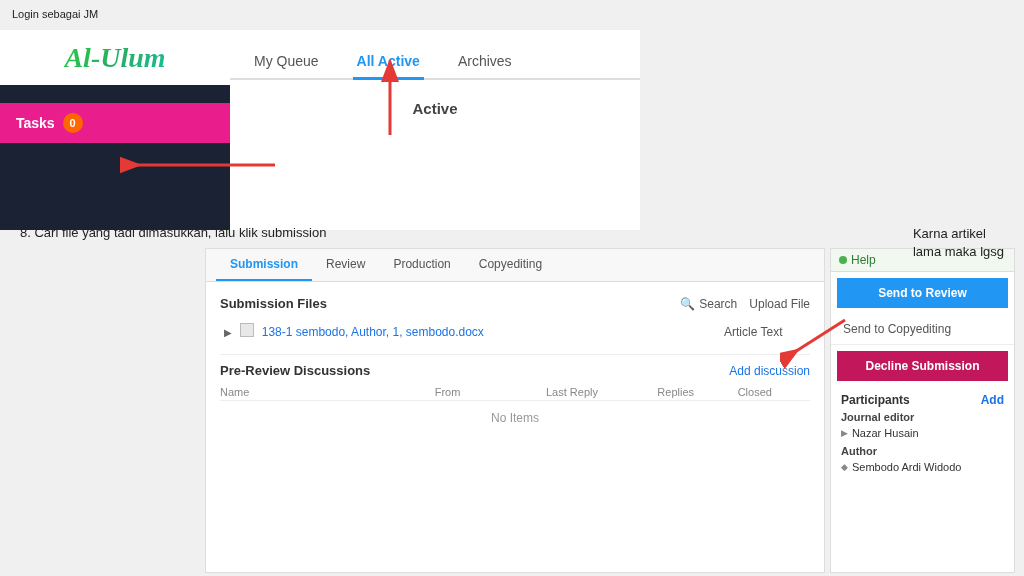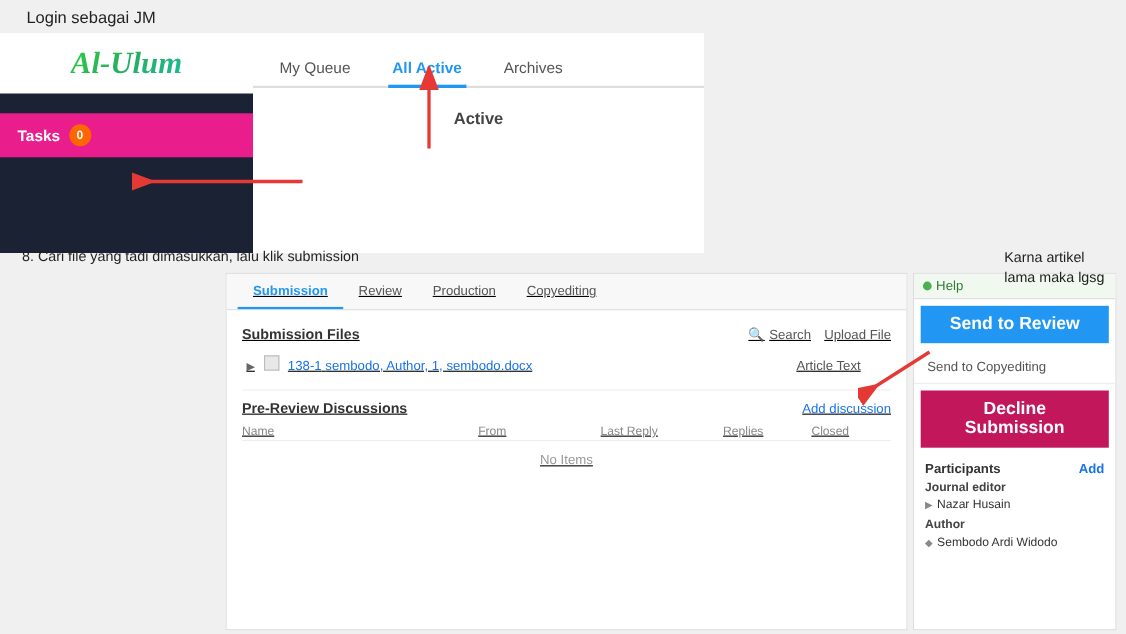--- a/index.html
+++ b/index.html
@@ -9,22 +9,22 @@
       width: 1024px;
       height: 576px;
       overflow: hidden;
       position: relative;
     }
 
     
     .annotation-top {
       position: absolute;
       top: 8px;
-      left: 24px;
-      font-size: 15px;
+      left: 12px;
+      font-size: 11px;
       color: #222;
       z-index: 10;
     }
     .annotation-bottom-left {
       position: absolute;
       top: 225px;
       left: 20px;
       font-size: 13px;
       color: #222;
       z-index: 10;
@@ -167,21 +167,20 @@
     
     .main-panel {
       position: absolute;
       top: 248px;
       left: 205px;
       width: 620px;
       height: 325px;
       background: #fff;
       border: 1px solid #ddd;
       overflow: hidden;
-      text-decoration: underline;
     }
 
     .panel-tabs {
       display: flex;
       border-bottom: 1px solid #ddd;
       background: #f8f8f8;
       padding: 0 10px;
     }
 
     .panel-tab {
@@ -340,21 +339,21 @@
       height: 8px;
       background: #4caf50;
       border-radius: 50%;
     }
 
     .action-btn {
       display: block;
       width: calc(100% - 12px);
       margin: 6px;
       padding: 8px 10px;
-      font-size: 16px;
+      font-size: 12px;
       font-weight: bold;
       color: white;
       border: none;
       cursor: pointer;
       text-align: center;
     }
 
     .btn-blue { background: #2196f3; }
     .btn-dark-pink { background: #c2185b; }
 

